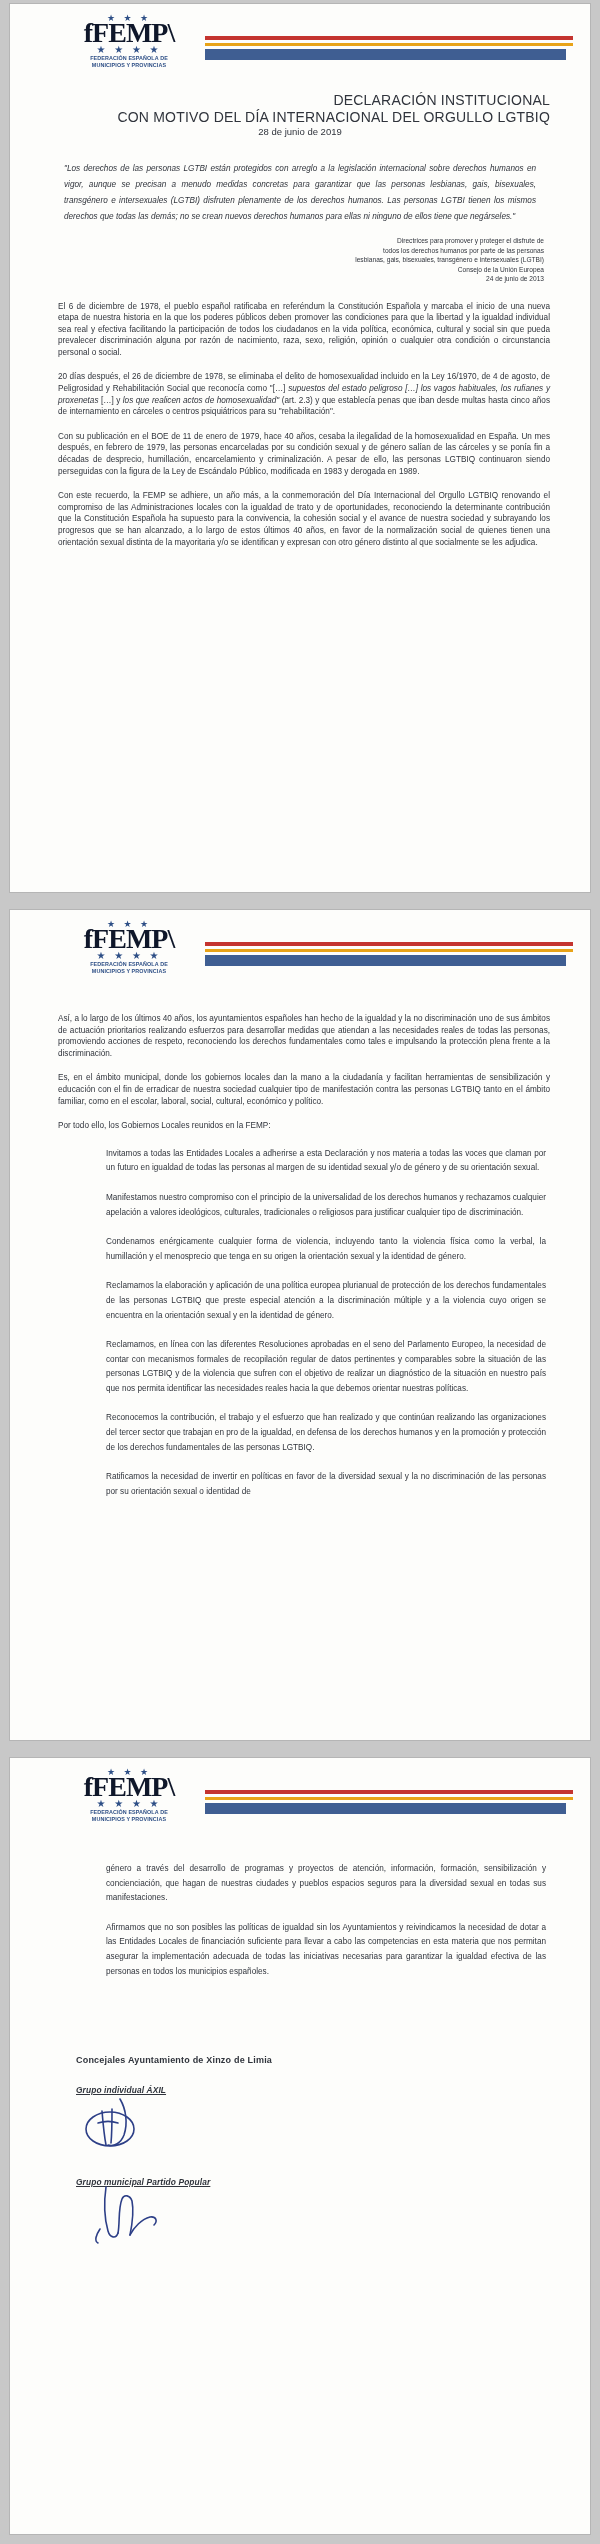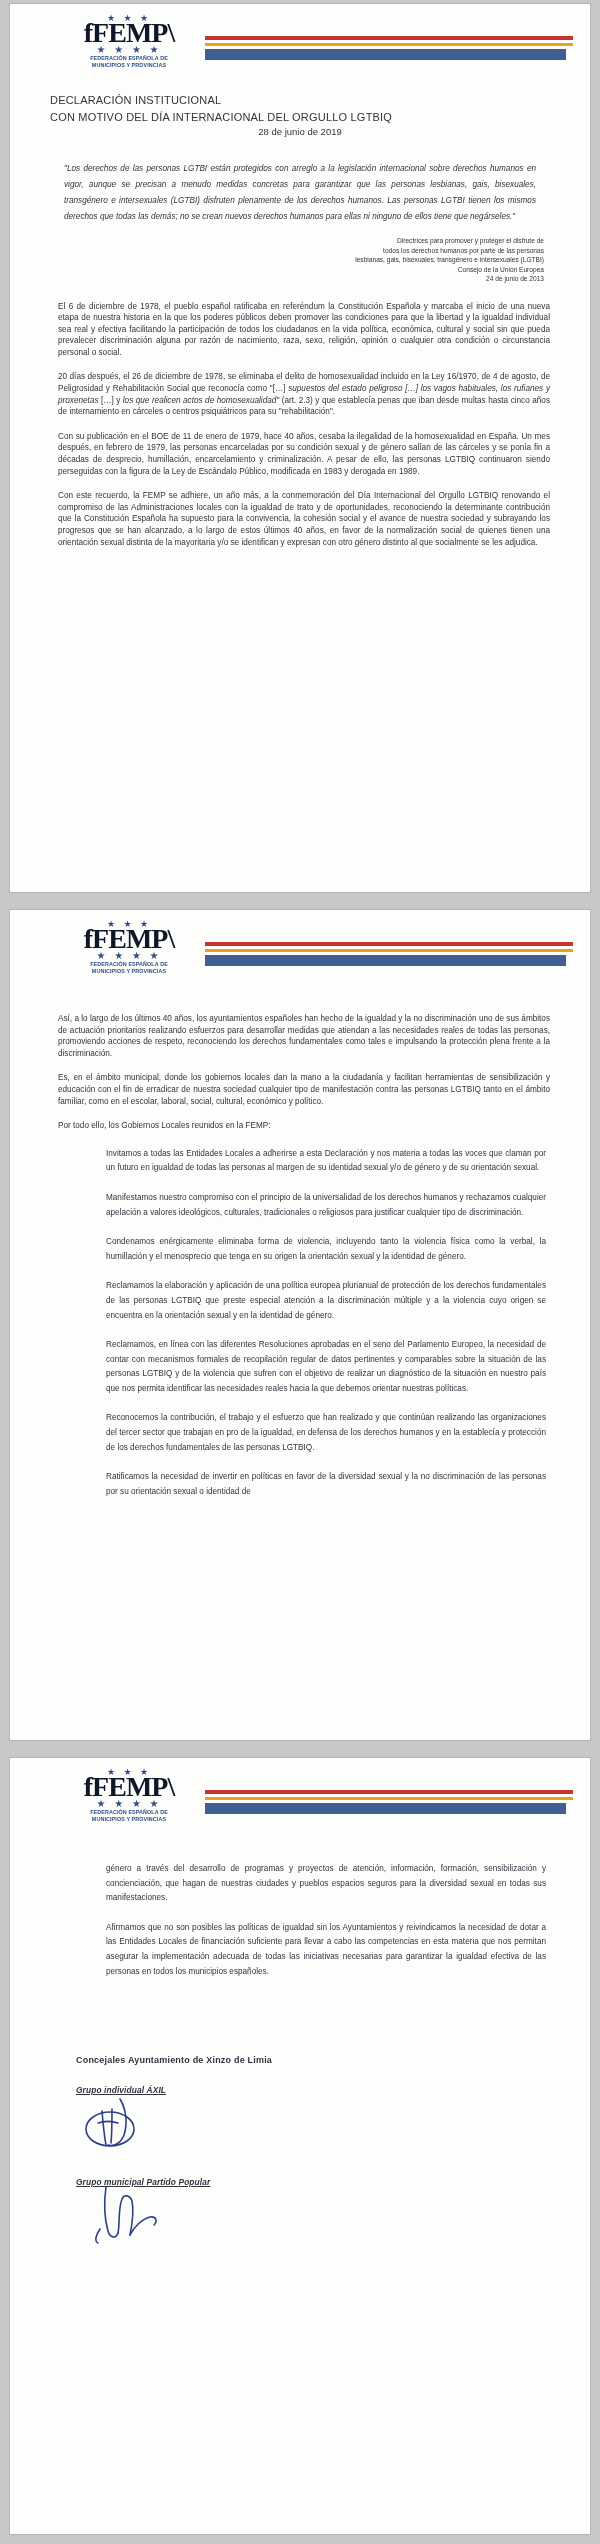--- a/index.html
+++ b/index.html
@@ -76,22 +76,22 @@
     width: 368px;
   }
   .bar-red   { height: 4px; background: #c4342f; width: 100%; }
   .bar-gap1  { height: 3px; }
   .bar-yellow{ height: 3px; background: #e8a317; width: 100%; }
   .bar-gap2  { height: 3px; }
   .bar-blue  { height: 11px; background: #3f5e92; width: 98%; }
 
   
   .doc-title {
-    text-align: left;
-    font-size: 11px;
+    text-align: right;
+    font-size: 14px;
     line-height: 13px;
     letter-spacing: 0.2px;
     margin-top: 4px;
   }
   .doc-date {
     text-align: center;
     font-size: 9.5px;
     line-height: 14px;
     margin-top: 1px;
   }
@@ -213,24 +213,24 @@
         <div class="bar-blue"></div>
       </div>
     </div>
 
     <p class="body first">Así, a lo largo de los últimos 40 años, los ayuntamientos españoles han hecho de la igualdad y la no discriminación uno de sus ámbitos de actuación prioritarios realizando esfuerzos para desarrollar medidas que atiendan a las necesidades reales de todas las personas, promoviendo acciones de respeto, reconociendo los derechos fundamentales como tales e impulsando la protección plena frente a la discriminación.</p>
     <p class="body">Es, en el ámbito municipal, donde los gobiernos locales dan la mano a la ciudadanía y facilitan herramientas de sensibilización y educación con el fin de erradicar de nuestra sociedad cualquier tipo de manifestación contra las personas LGTBIQ tanto en el ámbito familiar, como en el escolar, laboral, social, cultural, económico y político.</p>
     <p class="body">Por todo ello, los Gobiernos Locales reunidos en la FEMP:</p>
 
     <div class="indent sp">Invitamos a todas las Entidades Locales a adherirse a esta Declaración y nos materia a todas las voces que claman por un futuro en igualdad de todas las personas al margen de su identidad sexual y/o de género y de su orientación sexual.</div>
     <div class="indent sp">Manifestamos nuestro compromiso con el principio de la universalidad de los derechos humanos y rechazamos cualquier apelación a valores ideológicos, culturales, tradicionales o religiosos para justificar cualquier tipo de discriminación.</div>
-    <div class="indent sp">Condenamos enérgicamente eliminaba forma de violencia, incluyendo tanto la violencia física como la verbal, la humillación y el menosprecio que tenga en su origen la orientación sexual y la identidad de género.</div>
+    <div class="indent sp">Condenamos enérgicamente cualquier forma de violencia, incluyendo tanto la violencia física como la verbal, la humillación y el menosprecio que tenga en su origen la orientación sexual y la identidad de género.</div>
     <div class="indent sp">Reclamamos la elaboración y aplicación de una política europea plurianual de protección de los derechos fundamentales de las personas LGTBIQ que preste especial atención a la discriminación múltiple y a la violencia cuyo origen se encuentra en la orientación sexual y en la identidad de género.</div>
     <div class="indent sp">Reclamamos, en línea con las diferentes Resoluciones aprobadas en el seno del Parlamento Europeo, la necesidad de contar con mecanismos formales de recopilación regular de datos pertinentes y comparables sobre la situación de las personas LGTBIQ y de la violencia que sufren con el objetivo de realizar un diagnóstico de la situación en nuestro país que nos permita identificar las necesidades reales hacia la que debemos orientar nuestras políticas.</div>
-    <div class="indent sp">Reconocemos la contribución, el trabajo y el esfuerzo que han realizado y que continúan realizando las organizaciones del tercer sector que trabajan en pro de la igualdad, en defensa de los derechos humanos y en la establecía y protección de los derechos fundamentales de las personas LGTBIQ.</div>
+    <div class="indent sp">Reconocemos la contribución, el trabajo y el esfuerzo que han realizado y que continúan realizando las organizaciones del tercer sector que trabajan en pro de la igualdad, en defensa de los derechos humanos y en la promoción y protección de los derechos fundamentales de las personas LGTBIQ.</div>
     <div class="indent sp">Ratificamos la necesidad de invertir en políticas en favor de la diversidad sexual y la no discriminación de las personas por su orientación sexual o identidad de</div>
   </div>
 
   <div class="page p3">
 
     <div class="letterhead">
       <div class="logo">
         <div class="stars-top">★ ★ ★</div>
         <div class="femp">fFEMP\</div>
         <div class="stars-bottom">★ ★ ★ ★</div>

